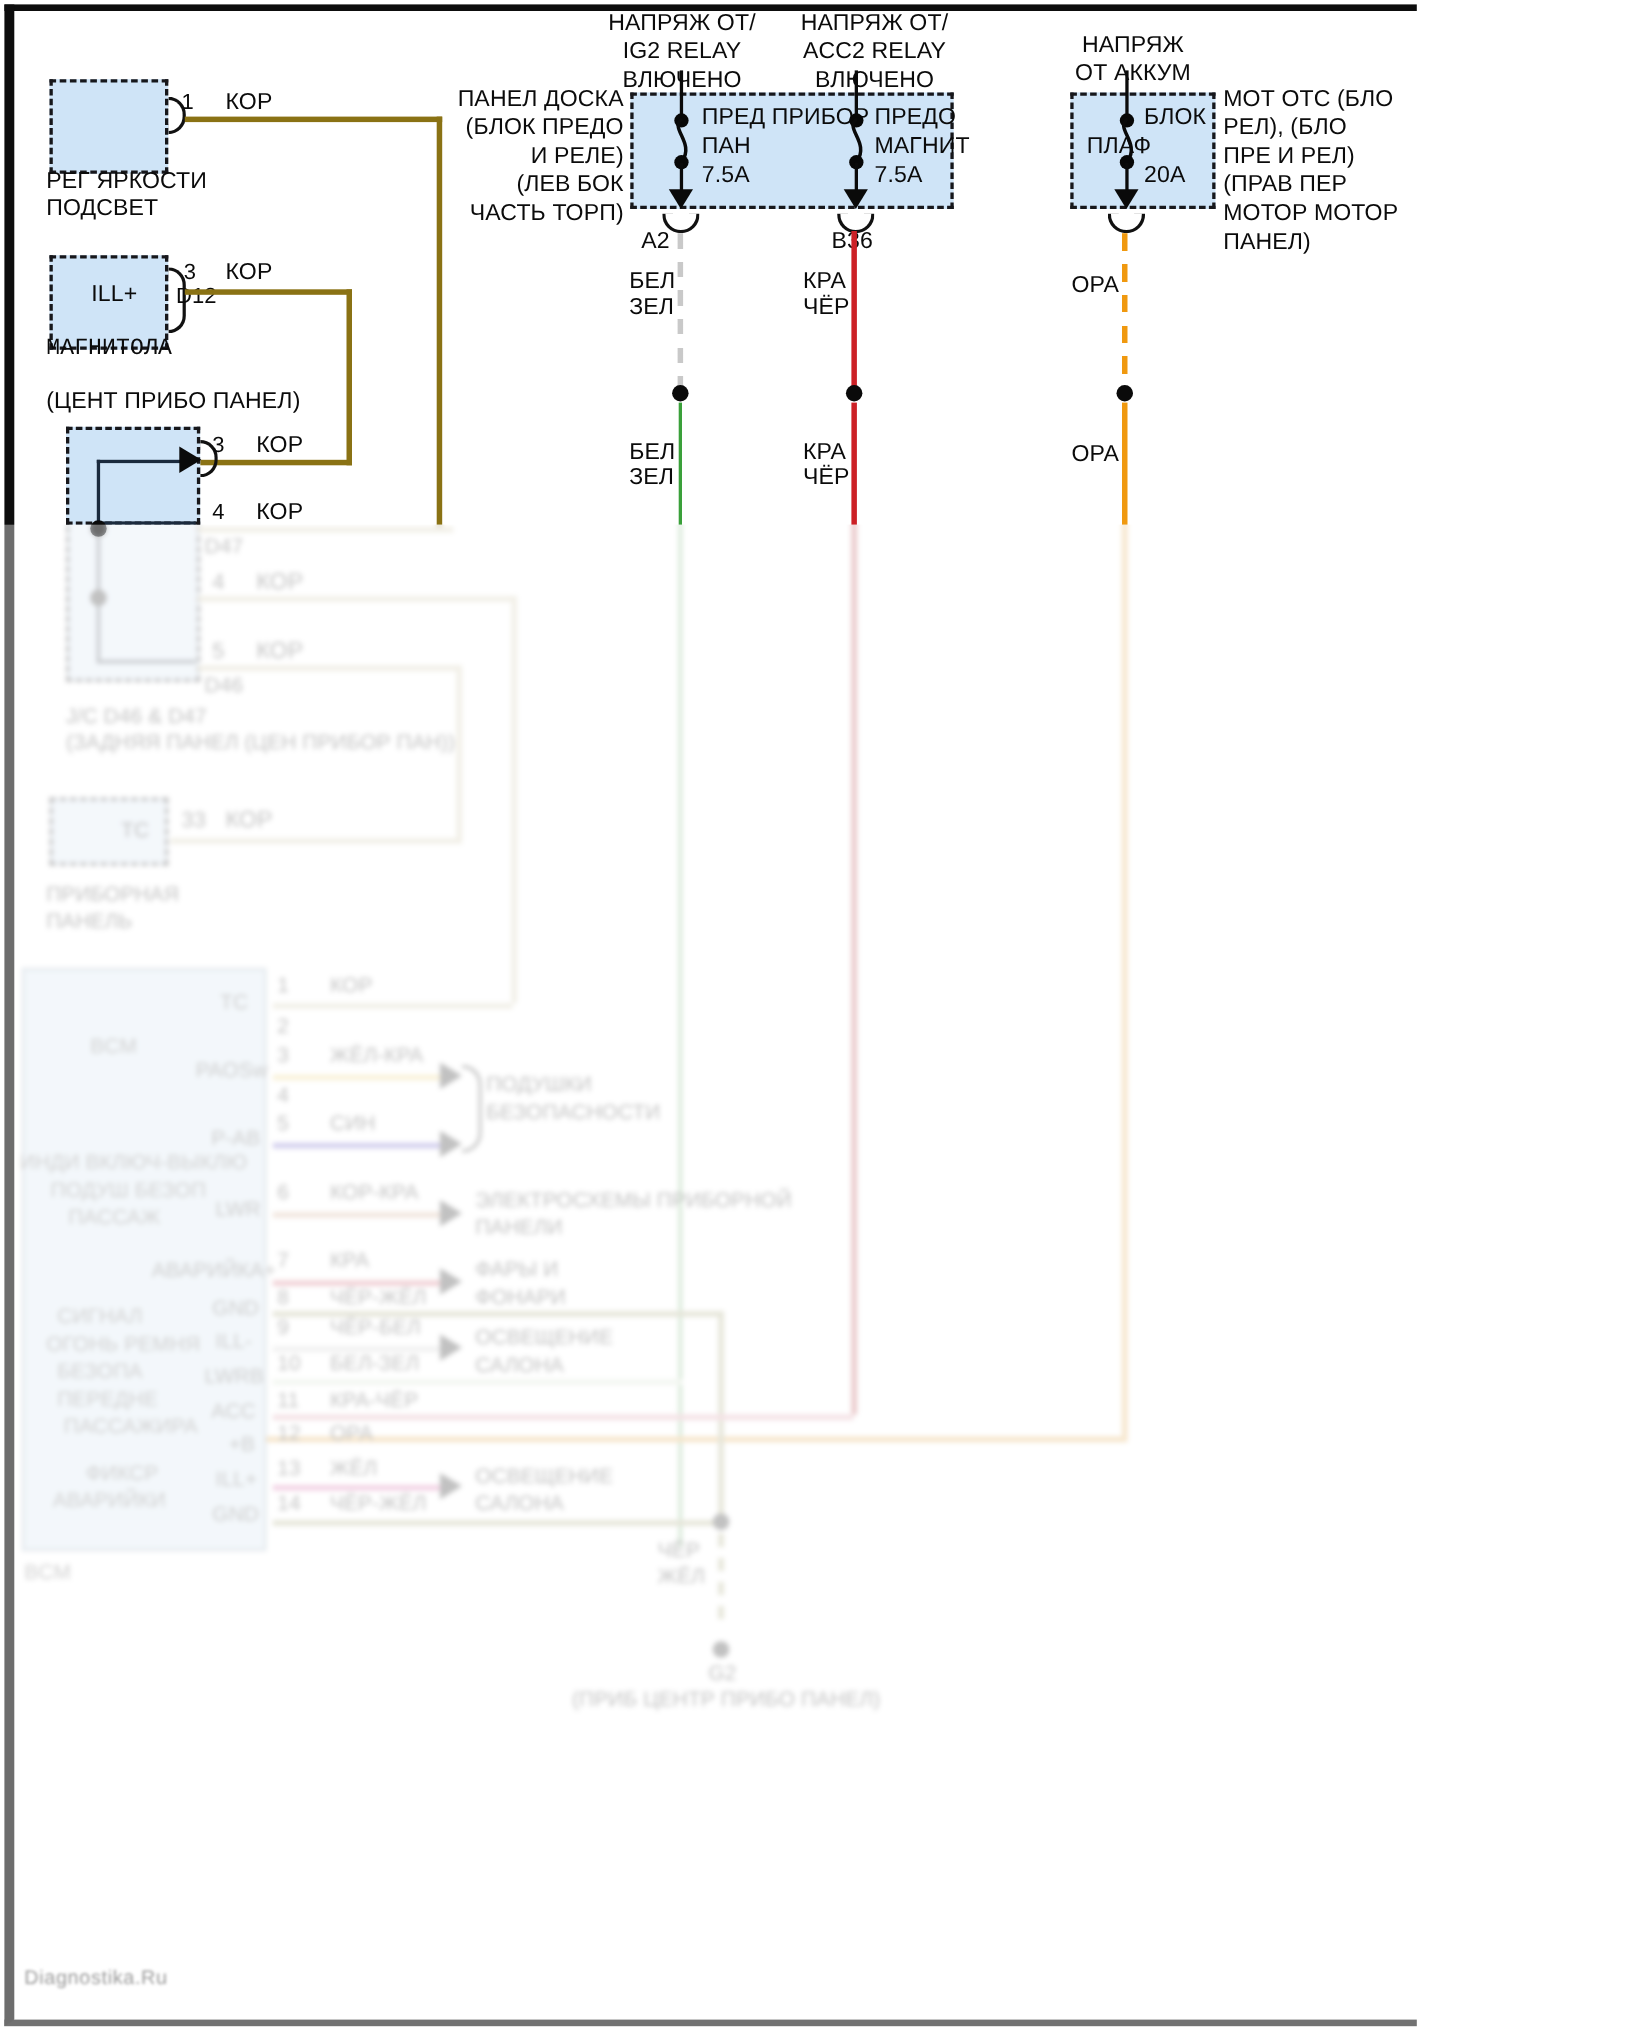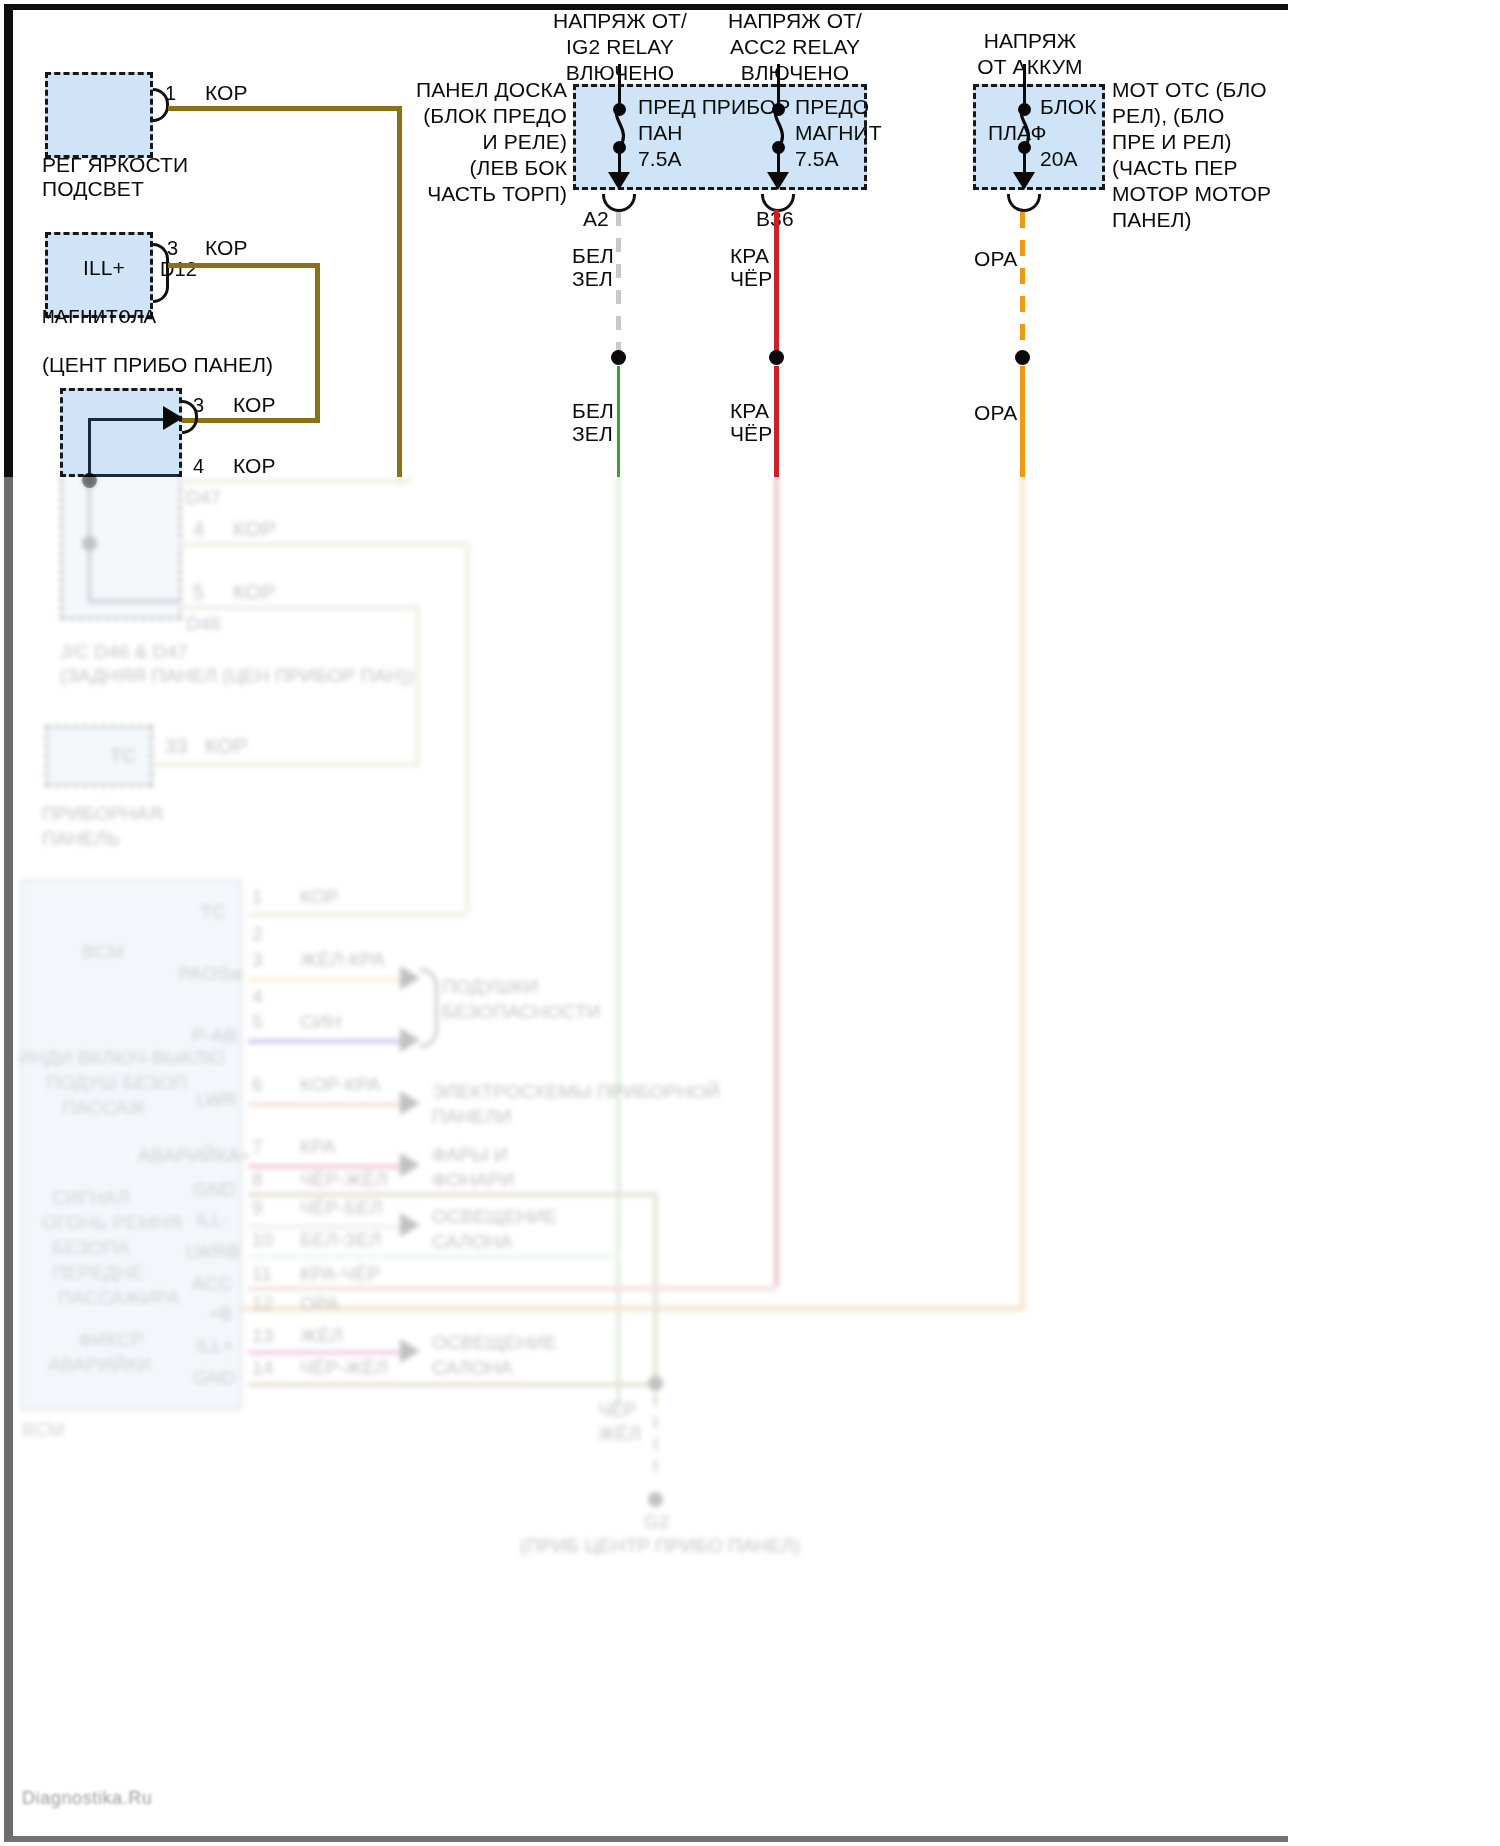--- a/index.html
+++ b/index.html
@@ -223,21 +223,21 @@
     <div class="fusedot" style="left:1018px; top:141px;"></div>
     <div class="vline" style="left:1023px; top:148px; height:36px;"></div>
     <div class="arrowdown" style="left:1013px; top:172px;"></div>
     <div class="lbl" style="left:1040px; top:94px;">БЛОК</div>
     <div class="lbl" style="left:988px; top:120px;">ПЛАФ</div>
     <div class="lbl" style="left:1040px; top:146px;">20A</div>
 
     <div class="lbl" style="left:1112px; top:77px;">МОТ ОТС (БЛО</div>
     <div class="lbl" style="left:1112px; top:103px;">РЕЛ), (БЛО</div>
     <div class="lbl" style="left:1112px; top:129px;">ПРЕ И РЕЛ)</div>
-    <div class="lbl" style="left:1112px; top:155px;">(ЧАСТЬ ПЕР</div>
+    <div class="lbl" style="left:1112px; top:155px;">(ПРАВ ПЕР</div>
     <div class="lbl" style="left:1112px; top:181px;">МОТОР МОТОР</div>
     <div class="lbl" style="left:1112px; top:207px;">ПАНЕЛ)</div>
 
     <div class="cup" style="left:602px; top:194px;"></div>
     <div class="lbl" style="left:583px; top:206px;">A2</div>
     <div class="cup" style="left:761px; top:194px;"></div>
     <div class="lbl" style="left:756px; top:206px;text-align:right;">B36</div>
     <div class="cup" style="left:1007px; top:194px;"></div>
 
     <div class="dashv" style="left:616px; top:212px; height:140px;

